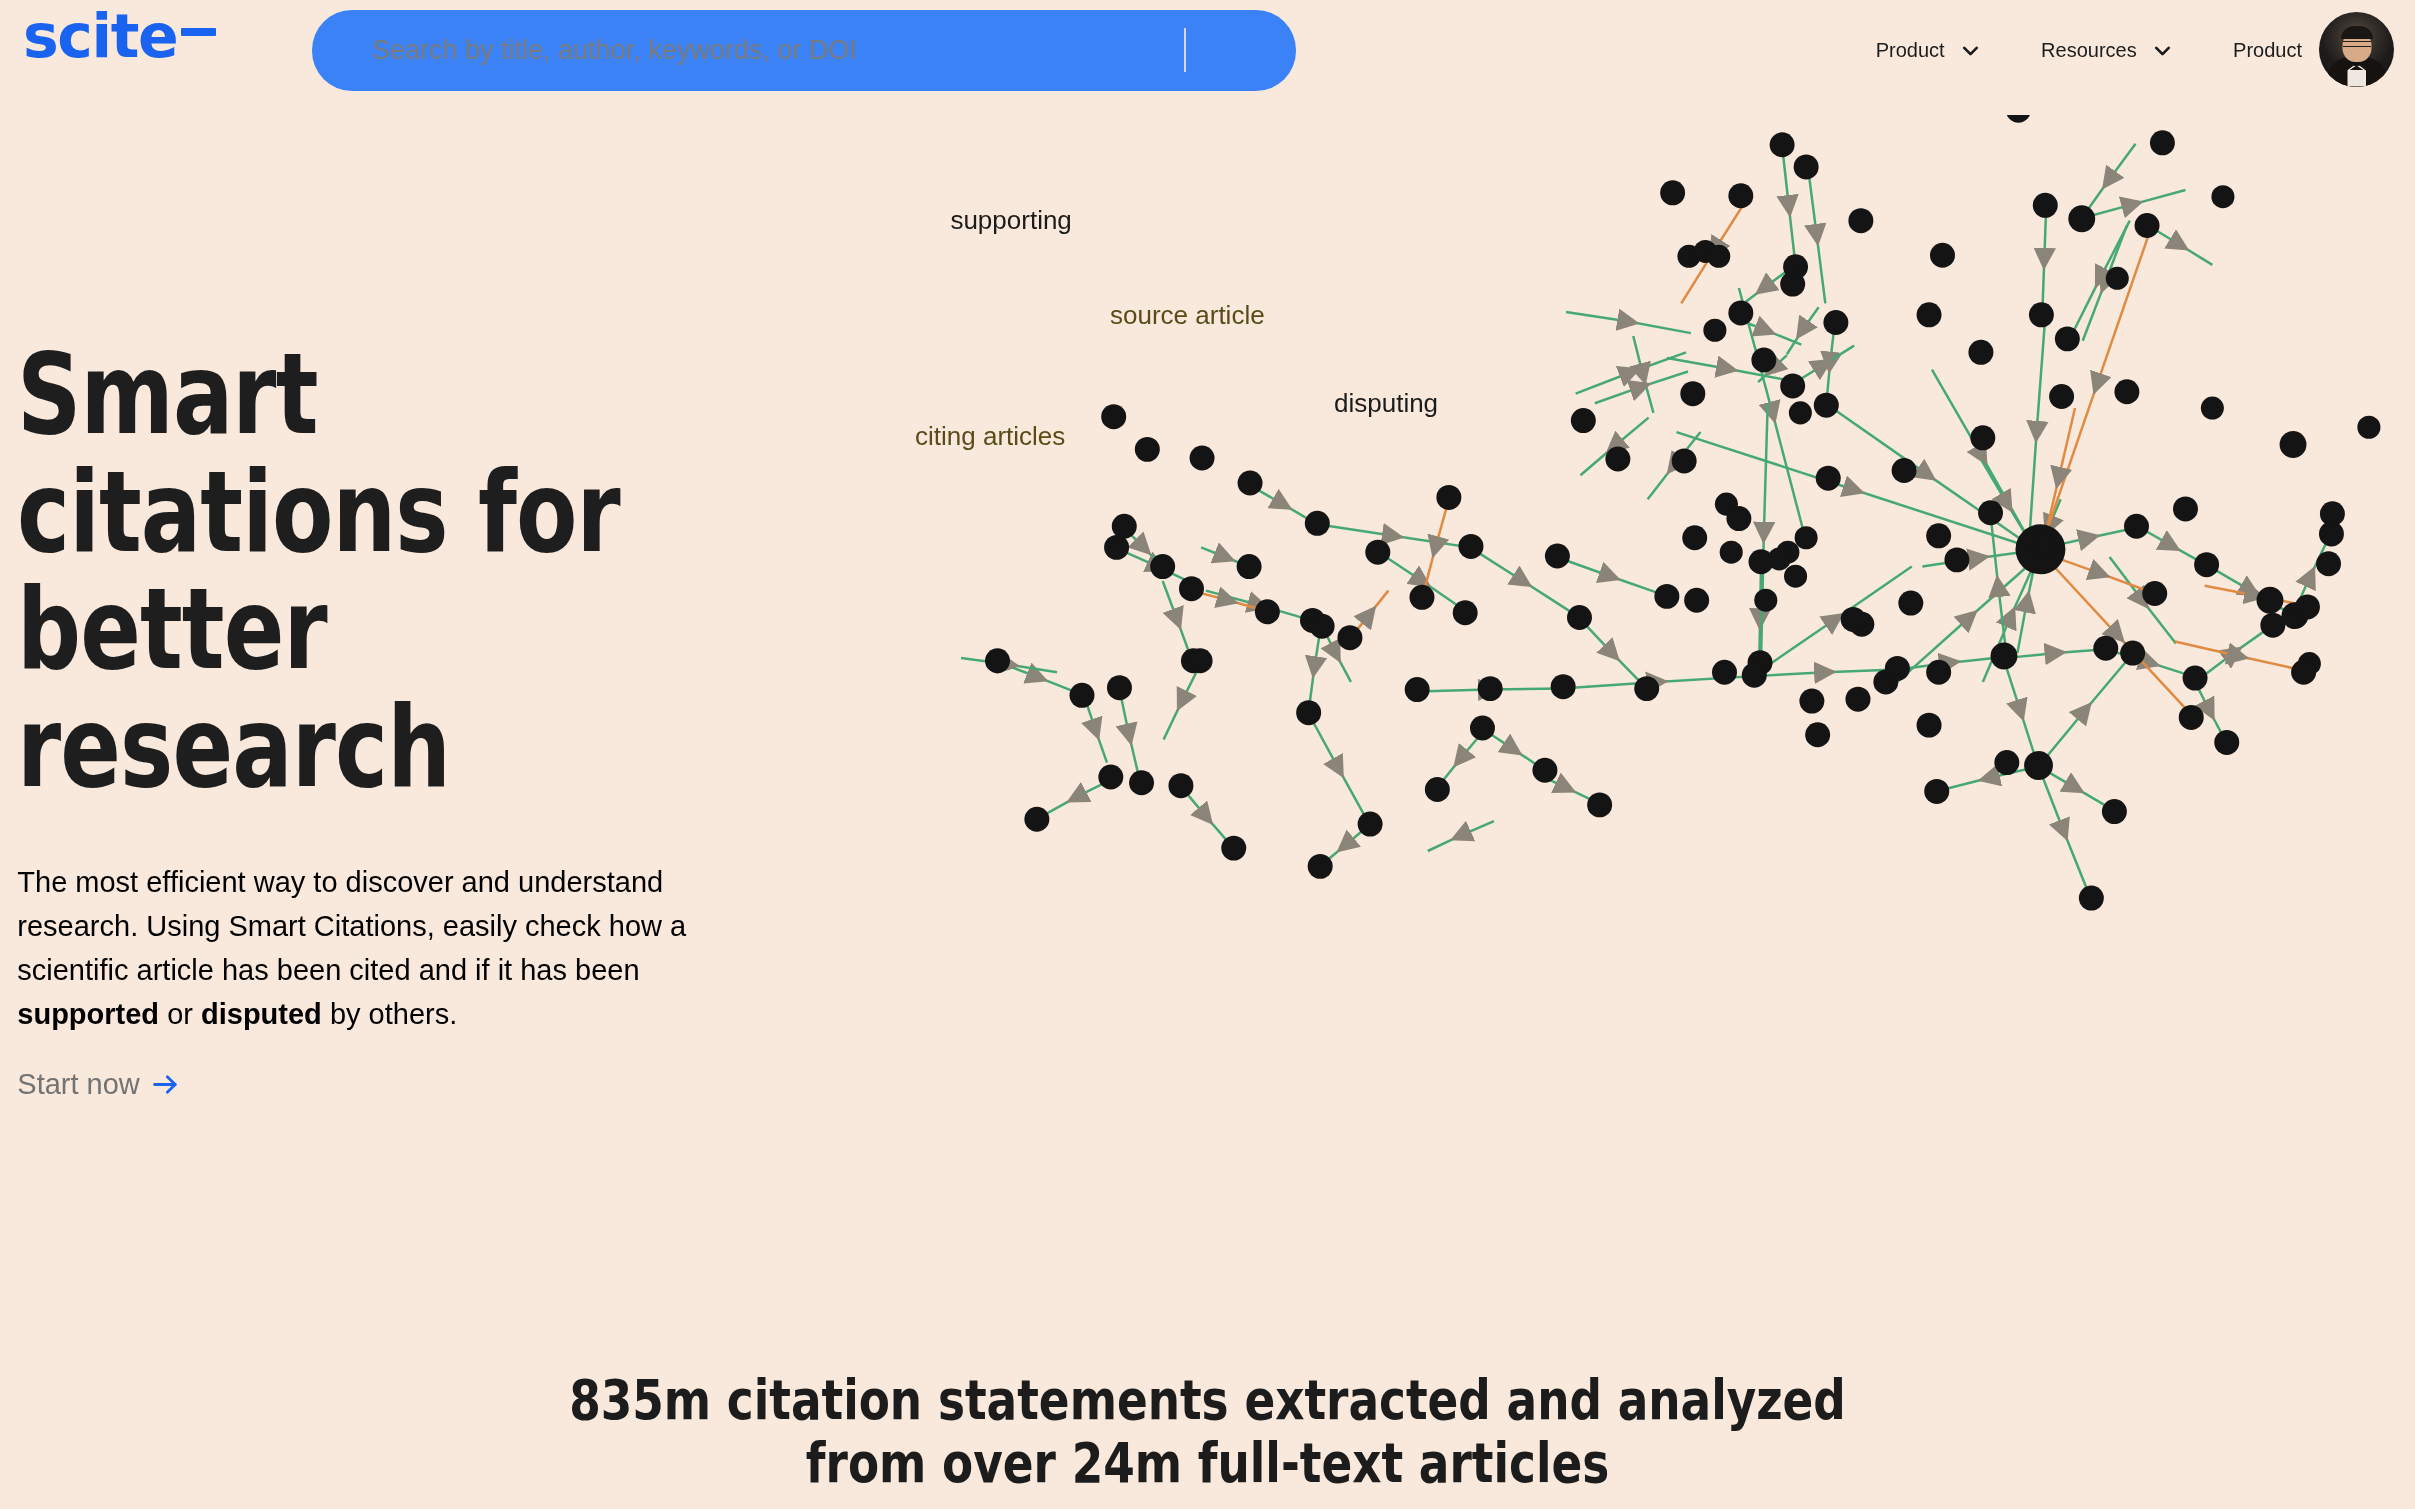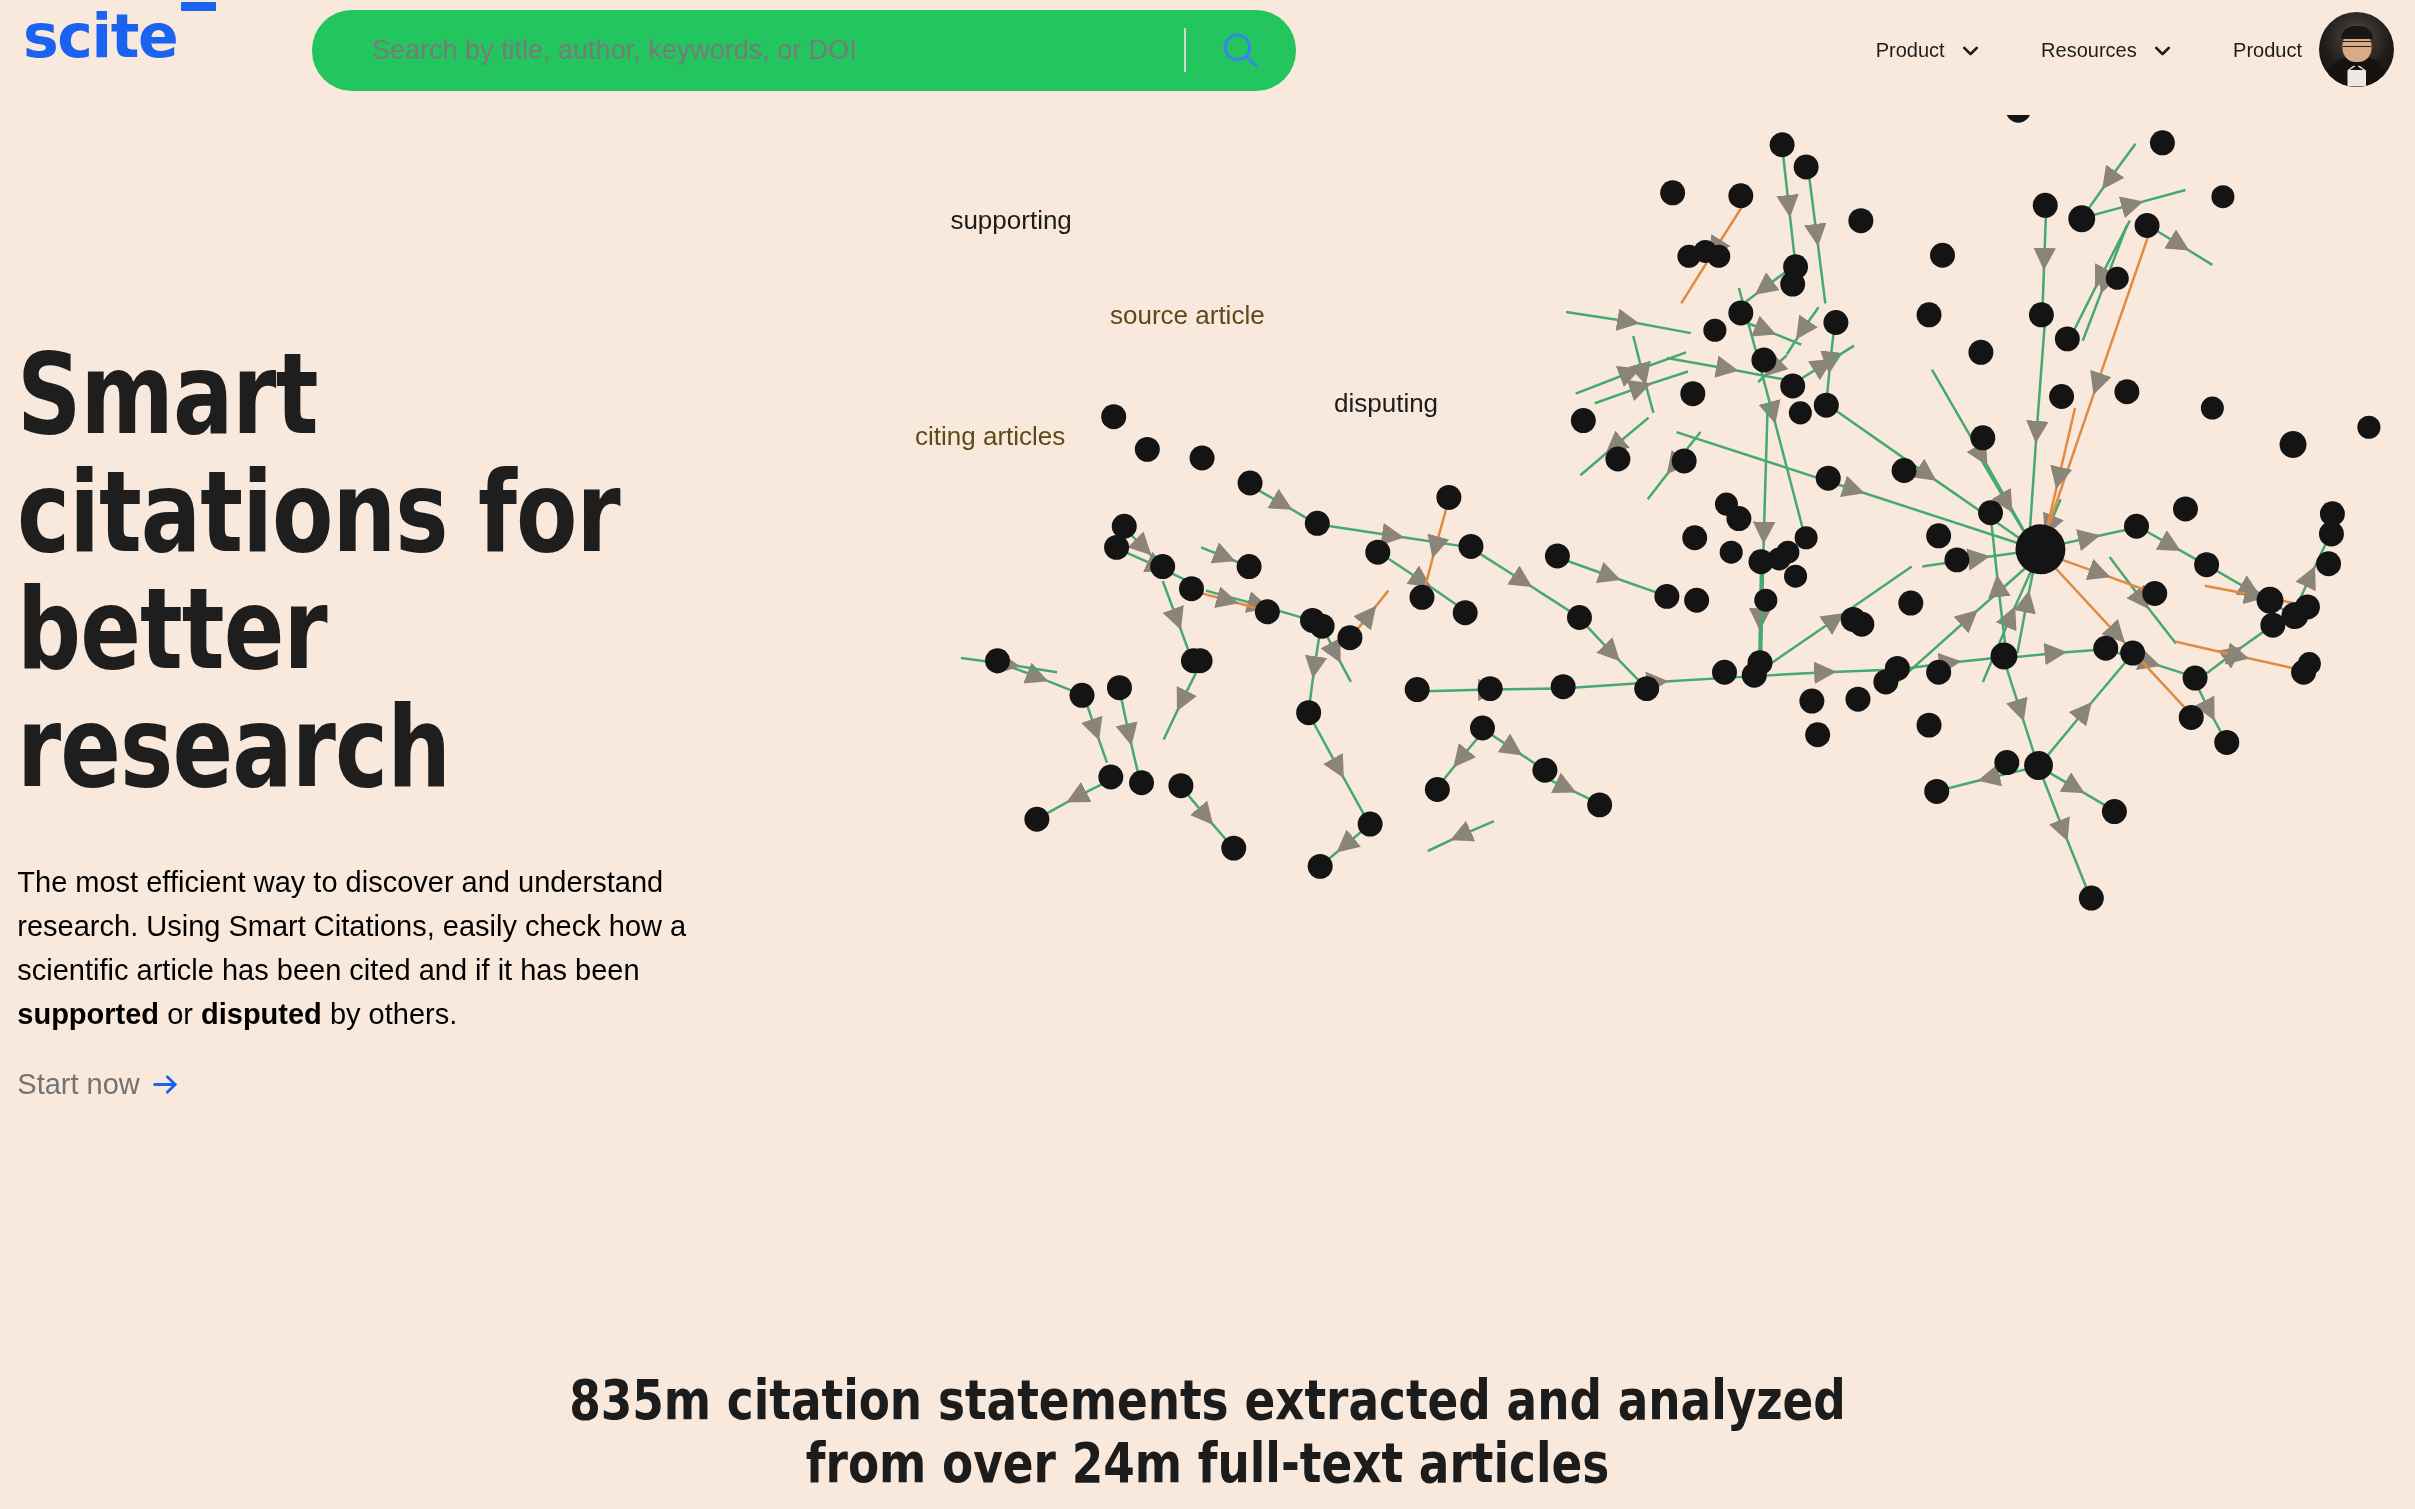--- a/index.html
+++ b/index.html
@@ -15,32 +15,32 @@
   
   .header {
     position: absolute; top: 0; left: 0; width: 2415px; height: 101px;
     display: flex; align-items: center;
   }
   .brand {
     position: absolute; left: 23px; top: 5.8px;
     font-family: "DejaVu Sans", sans-serif;
     font-size: 60px; font-weight: 700; letter-spacing: -1.4px;
     color: #1A63F0; line-height: 1;
-    display: flex; align-items: flex-start;
+    display: flex; align-items: center;
   }
   .brand .cursor {
     display: inline-block; width: 35px; height: 8.6px;
     background: #1A63F0; margin-left: 3.8px; border-radius: 1px;
     position: relative; top: -3.8px;
   }
 
   .searchbar {
     position: absolute; left: 312px; top: 9.6px;
     width: 984px; height: 81px;
-    background: #22c55e; border-radius: 40px;
+    background: #3b82f6; border-radius: 40px;
     display: flex; align-items: center;
   }
   .searchbar input {
     flex: 1; border: 0; outline: none; background: transparent;
     font-family: "Liberation Sans", sans-serif;
     font-size: 27px; color: #2b2b2b; padding: 0 33px 0 60px;
   }
   .searchbar input::placeholder { color: #7a7a7a; }
   .search-divider {
     width: 1.9px; height: 44px; background: #d6d6d6; margin-right: 27px;

